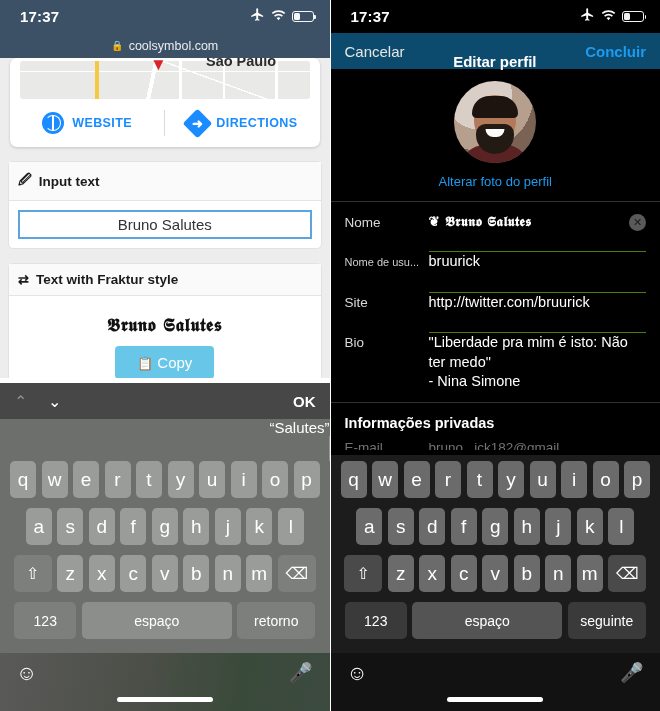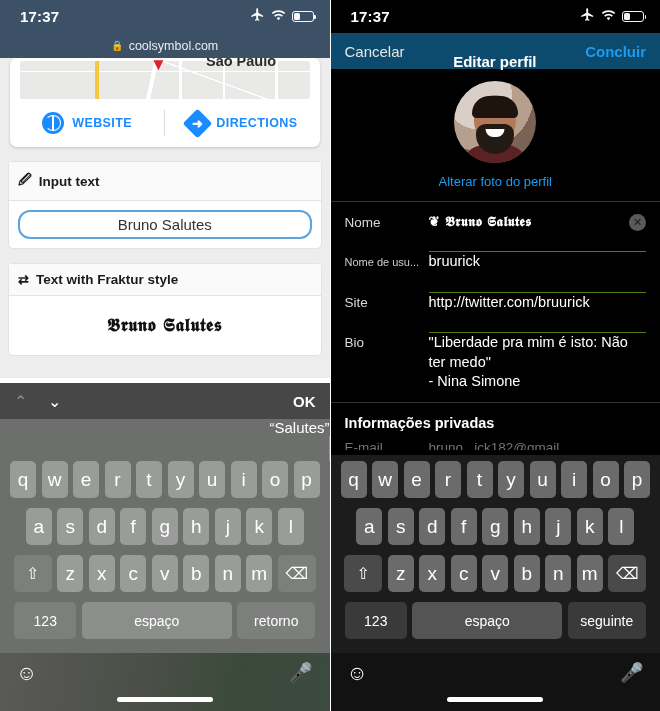--- a/index.html
+++ b/index.html
@@ -95,21 +95,21 @@
   
   .card { margin: 14px 8px 0; background: #fff; border: 1px solid #e2e2e2; border-radius: 5px; }
   .card-head {
     display: flex; align-items: center; gap: 7px;
     padding: 8px 9px; font-size: 13.5px; font-weight: bold; color: #1b1b1b;
     border-bottom: 1px solid #e4e4e4; background: #fafafa;
   }
   .card-head .gl { font-size: 13px; }
   .card-body { padding: 9px; }
   .textinput {
-    width: 100%; height: 29px; border: 2px solid #5ba4e0; border-radius: 12px;
+    width: 100%; height: 29px; border: 2px solid #5ba4e0; border-radius: 0;
     font-size: 15px; color: #333; text-align: center;
     font-family: "Liberation Sans", sans-serif; outline: none; background: #fff;
     caret-color: #2979d6;
   }
   .fraktur-out {
     text-align: center; font-family: "DejaVu Serif", serif; font-weight: bold;
     font-size: 18px; color: #111; padding: 9px 0 10px; letter-spacing: .5px;
   }
   .copybtn {
     display: block; margin: 0 auto; background: #68c7e8; color: #fff;
@@ -291,20 +291,23 @@
         </div>
       </div>
 
       <div class="card">
         <div class="card-head">
           <span class="gl">⇄</span>
           <span>Text with Fraktur style</span>
         </div>
         <div class="card-body">
           <div class="fraktur-out">𝕭𝖗𝖚𝖓𝖔 𝕾𝖆𝖑𝖚𝖙𝖊𝖘</div>
+          <button class="copybtn">
+            <span class="cico">📋</span><span>Copy</span>
+          </button>
 
         </div>
       </div>
     </div>
 
     <div class="kbwrap">
       <div class="kbtoolbar">
         <span class="chev dim">⌃</span>
         <span class="chev">⌄</span>
         <span class="ok">OK</span>

